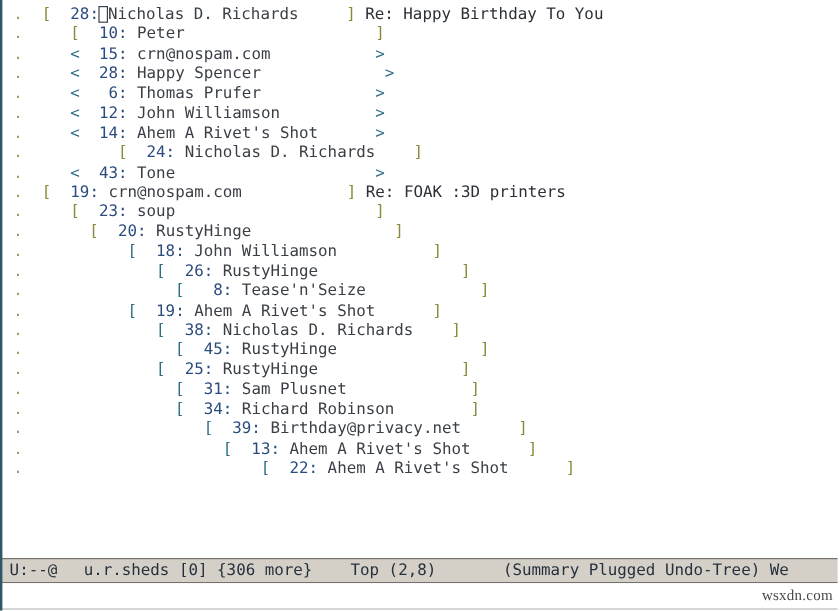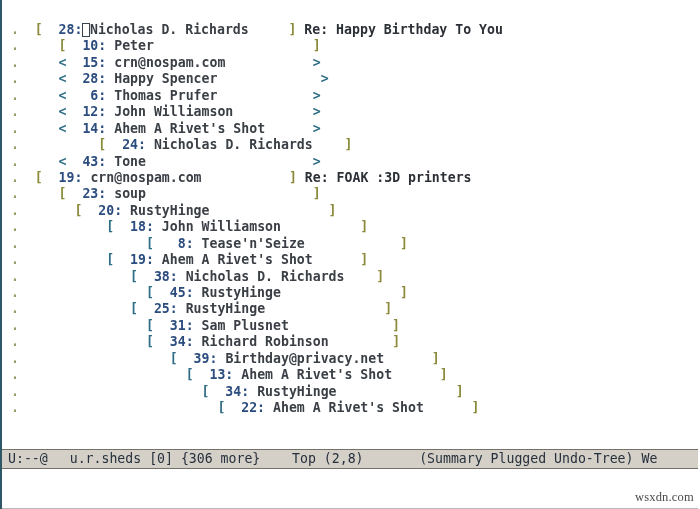--- a/index.html
+++ b/index.html
@@ -36,23 +36,22 @@
     z-index: 5;
   }
 
   
   .summary {
     position: relative;
     height: 465px;
     width: 700px;
     overflow: hidden;
     background: #ffffff;
-    padding-top: 22px;
+    padding-top: 5px;
     padding-left: 3px;
-    font-weight: bold;
   }
   .sline {
     height: 16.45px;
     line-height: 16.45px;
     white-space: pre;
     font-size: 13.2px;
     letter-spacing: 0px;
     color: #33383f;
   }
   .c-dot      { color: #9a9a6a; }
@@ -97,21 +96,21 @@
     display: inline-block;
     width: 16px; height: 15px;
     position: relative;
     margin: 0 4px 0 2px;
     vertical-align: -3px;
   }
 
   
   .echo {
     position: relative;
-    height: 40px;
+    height: 22px;
     line-height: 22px;
     background: #ffffff;
     color: #1d2228;
     font-size: 13.2px;
     white-space: pre;
     padding-left: 4px;
   }
   .echo-bottom-line {
     position: absolute;
     left: 0; right: 0; bottom: 0;
@@ -142,30 +141,30 @@
       <div class="sline"><span class="c-dot"> . </span><span>    </span><span class="c-lt">&lt;</span><span class="c-num">  28</span><span class="c-colon">:</span><span> </span><span class="c-from">Happy Spencer</span><span>             </span><span class="c-gt">&gt;</span></div>
       <div class="sline"><span class="c-dot"> . </span><span>    </span><span class="c-lt">&lt;</span><span class="c-num">   6</span><span class="c-colon">:</span><span> </span><span class="c-from">Thomas Prufer</span><span>            </span><span class="c-gt">&gt;</span></div>
       <div class="sline"><span class="c-dot"> . </span><span>    </span><span class="c-lt">&lt;</span><span class="c-num">  12</span><span class="c-colon">:</span><span> </span><span class="c-from">John Williamson</span><span>          </span><span class="c-gt">&gt;</span></div>
       <div class="sline"><span class="c-dot"> . </span><span>    </span><span class="c-lt">&lt;</span><span class="c-num">  14</span><span class="c-colon">:</span><span> </span><span class="c-from">Ahem A Rivet's Shot</span><span>      </span><span class="c-gt">&gt;</span></div>
       <div class="sline"><span class="c-dot"> . </span><span>         </span><span class="c-open">[</span><span class="c-num">  24</span><span class="c-colon">:</span><span> </span><span class="c-from">Nicholas D. Richards</span><span>    </span><span class="c-close">]</span></div>
       <div class="sline"><span class="c-dot"> . </span><span>    </span><span class="c-lt">&lt;</span><span class="c-num">  43</span><span class="c-colon">:</span><span> </span><span class="c-from">Tone</span><span>                     </span><span class="c-gt">&gt;</span></div>
       <div class="sline"><span class="c-dot"> . </span><span> </span><span class="c-open">[</span><span class="c-num">  19</span><span class="c-colon">:</span><span> </span><span class="c-from">crn@nospam.com</span><span>           </span><span class="c-close">]</span><span> </span><span class="c-subj">Re: FOAK :3D printers</span></div>
       <div class="sline"><span class="c-dot"> . </span><span>    </span><span class="c-open">[</span><span class="c-num">  23</span><span class="c-colon">:</span><span> </span><span class="c-from">soup</span><span>                     </span><span class="c-close">]</span></div>
       <div class="sline"><span class="c-dot"> . </span><span>      </span><span class="c-open">[</span><span class="c-num">  20</span><span class="c-colon">:</span><span> </span><span class="c-from">RustyHinge</span><span>               </span><span class="c-close">]</span></div>
       <div class="sline"><span class="c-dot"> . </span><span>          </span><span class="c-openblue">[</span><span class="c-num">  18</span><span class="c-colon">:</span><span> </span><span class="c-from">John Williamson</span><span>          </span><span class="c-close">]</span></div>
+      <div class="sline"><span class="c-dot"> . </span><span>             </span><span class="c-openblue">[</span><span class="c-num">  26</span><span class="c-colon">:</span><span> </span><span class="c-from">RustyHinge</span><span>               </span><span class="c-close">]</span></div>
       <div class="sline"><span class="c-dot"> . </span><span>               </span><span class="c-openblue">[</span><span class="c-num">   8</span><span class="c-colon">:</span><span> </span><span class="c-from">Tease'n'Seize</span><span>            </span><span class="c-close">]</span></div>
       <div class="sline"><span class="c-dot"> . </span><span>          </span><span class="c-openblue">[</span><span class="c-num">  19</span><span class="c-colon">:</span><span> </span><span class="c-from">Ahem A Rivet's Shot</span><span>      </span><span class="c-close">]</span></div>
       <div class="sline"><span class="c-dot"> . </span><span>             </span><span class="c-openblue">[</span><span class="c-num">  38</span><span class="c-colon">:</span><span> </span><span class="c-from">Nicholas D. Richards</span><span>    </span><span class="c-close">]</span></div>
       <div class="sline"><span class="c-dot"> . </span><span>               </span><span class="c-openblue">[</span><span class="c-num">  45</span><span class="c-colon">:</span><span> </span><span class="c-from">RustyHinge</span><span>               </span><span class="c-close">]</span></div>
       <div class="sline"><span class="c-dot"> . </span><span>             </span><span class="c-openblue">[</span><span class="c-num">  25</span><span class="c-colon">:</span><span> </span><span class="c-from">RustyHinge</span><span>               </span><span class="c-close">]</span></div>
       <div class="sline"><span class="c-dot"> . </span><span>               </span><span class="c-openblue">[</span><span class="c-num">  31</span><span class="c-colon">:</span><span> </span><span class="c-from">Sam Plusnet</span><span>             </span><span class="c-close">]</span></div>
       <div class="sline"><span class="c-dot"> . </span><span>               </span><span class="c-openblue">[</span><span class="c-num">  34</span><span class="c-colon">:</span><span> </span><span class="c-from">Richard Robinson</span><span>        </span><span class="c-close">]</span></div>
       <div class="sline"><span class="c-dot"> . </span><span>                  </span><span class="c-openblue">[</span><span class="c-num">  39</span><span class="c-colon">:</span><span> </span><span class="c-from">Birthday@privacy.net</span><span>      </span><span class="c-close">]</span></div>
       <div class="sline"><span class="c-dot"> . </span><span>                    </span><span class="c-openblue">[</span><span class="c-num">  13</span><span class="c-colon">:</span><span> </span><span class="c-from">Ahem A Rivet's Shot</span><span>      </span><span class="c-close">]</span></div>
-      <div class="sline"><span class="c-dot"> . </span><span>                      </span><span class="c-openblue">[</span><span class="c-num">  34</span><span class="c-colon">:</span><span> </span><span class="c-from">RustyHinge</span><span>               </span><span class="c-close">]</span></div>
       <div class="sline"><span class="c-dot"> . </span><span>                        </span><span class="c-openblue">[</span><span class="c-num">  22</span><span class="c-colon">:</span><span> </span><span class="c-from">Ahem A Rivet's Shot</span><span>      </span><span class="c-close">]</span></div>
     </div>
 
   <div class="modeline">
     <span class="ml-seg">U:--@</span>
     <span class="ml-icon">
       
     </span>
     <span class="ml-seg">u.r.sheds</span>
     <span class="ml-seg"> </span>

